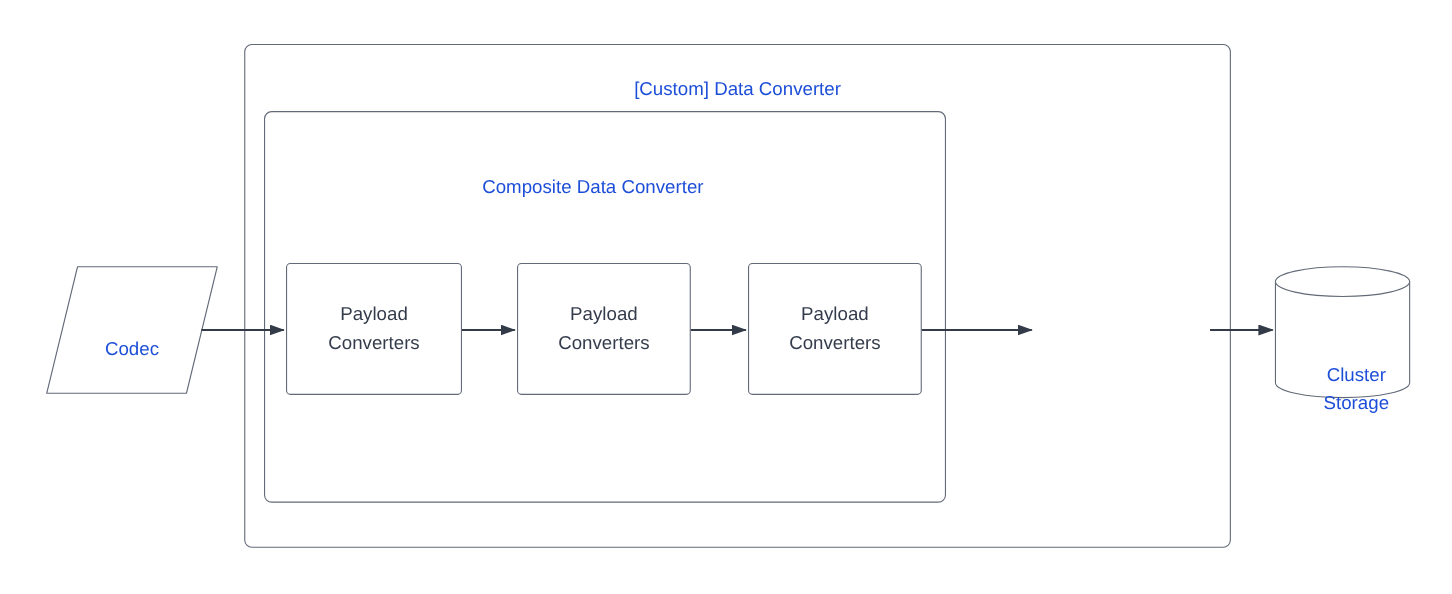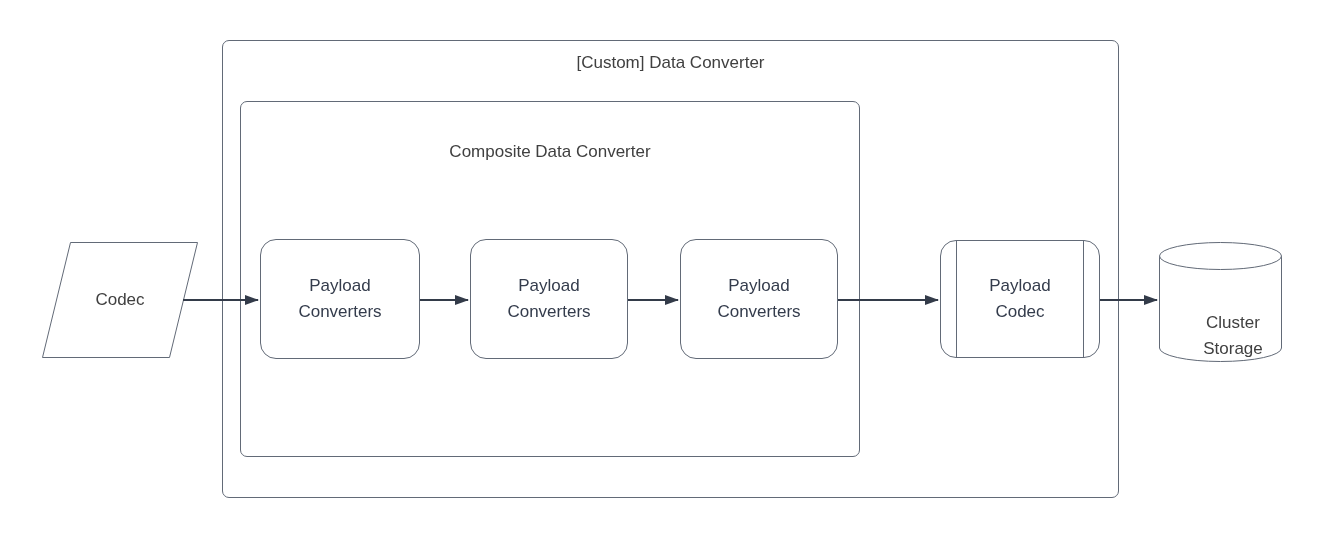--- a/index.html
+++ b/index.html
@@ -20,21 +20,21 @@
     border-radius: 7px;
   }
   .container-box { background: transparent; }
   .outer-box  { left: 222px; top: 40px;  width: 897px; height: 458px; }
   .composite-box { left: 240px; top: 101px; width: 620px; height: 356px; }
 
   .node {
     display: flex;
     align-items: center;
     justify-content: center;
-    border-radius: 16px;
+    border-radius: 4px;
   }
   .converter1 { left: 260px; top: 239px; width: 160px; height: 120px; }
   .converter2 { left: 470px; top: 239px; width: 158px; height: 120px; }
   .converter3 { left: 680px; top: 239px; width: 158px; height: 120px; }
   .codec-box  { left: 940px; top: 240px; width: 160px; height: 118px; }
 
   .codec-line {
     position: absolute;
     top: 0;
     bottom: 0;
@@ -42,25 +42,26 @@
     background: #626a77;
   }
   .codec-line.left  { left: 15px; }
   .codec-line.right { right: 15px; }
 
   .label {
     position: absolute;
     font-size: 17px;
     line-height: 26px;
     text-align: center;
-    color: #404040;
+    color: #1d4ed8;
     white-space: pre-line;
+    margin-top: 18px;
   }
   .outer-title     { left: 222px; top: 50px;  width: 897px; }
-  .composite-title { left: 240px; top: 139px; width: 620px; }
+  .composite-title { left: 229px; top: 139px; width: 620px; }
   .input-label     { left: 42px;  top: 287px; width: 156px; }
   .storage-label   { left: 1159px; top: 284px; width: 148px; }
   .storage-label .wrap-narrow { display: inline-block; width: 92px; }
 
   .node-label {
     font-size: 17px;
     line-height: 26px;
     text-align: center;
   }
   .wrap-120 { max-width: 122px; }
@@ -85,25 +86,20 @@
   <div class="rect node converter1">
     <div class="node-label wrap-120">Payload Converters</div>
   </div>
   <div class="rect node converter2">
     <div class="node-label wrap-120">Payload Converters</div>
   </div>
   <div class="rect node converter3">
     <div class="node-label wrap-120">Payload Converters</div>
   </div>
 
-  <div class="rect node codec-box">
-    <div class="codec-line left"></div>
-    <div class="codec-line right"></div>
-    <div class="node-label wrap-90">Payload Codec</div>
-  </div>
 
   <svg class="shape-layer" viewBox="0 0 1320 540" xmlns="http://www.w3.org/2000/svg">
     <defs>
       <marker id="arrowhead" viewBox="0 0 14 10" refX="13" refY="5" markerWidth="14" markerHeight="10" markerUnits="userSpaceOnUse" orient="auto-start-reverse">
         <path d="M0,0 L14,5 L0,10 Z" fill="#333b49"></path>
       </marker>
     </defs>
 
     <path d="M 70.5 242.5 L 197.5 242.5 L 169.5 357.5 L 42.5 357.5 Z" fill="#ffffff" stroke="#626a77" stroke-width="1" stroke-linejoin="round"></path>
 

